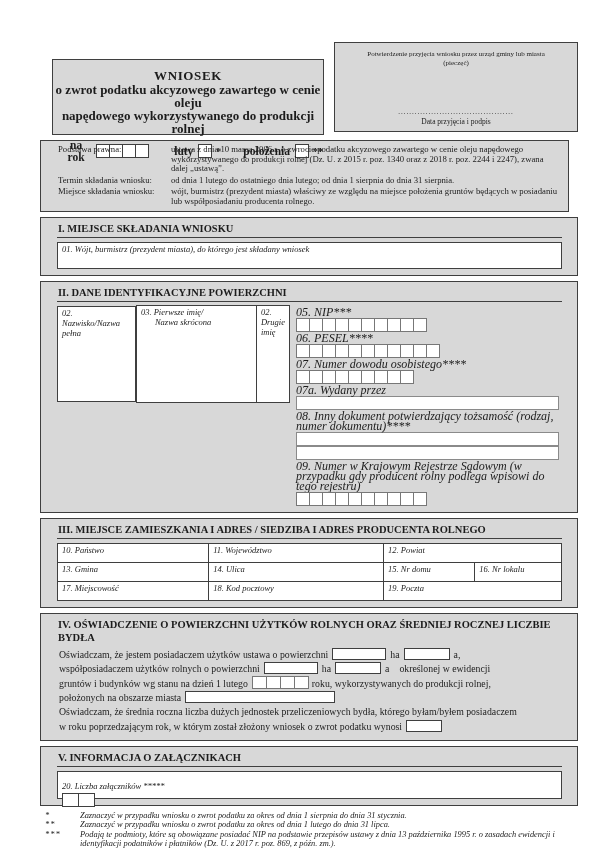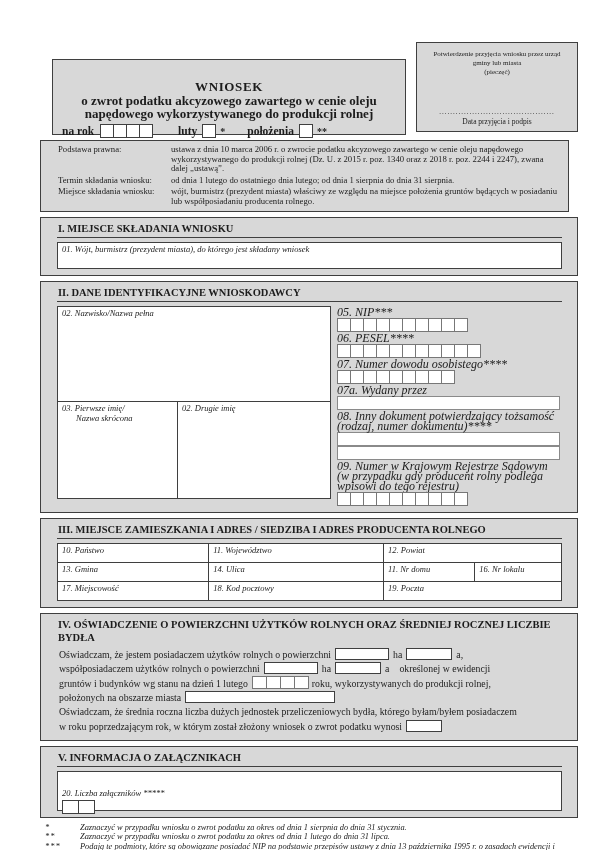--- a/index.html
+++ b/index.html
@@ -8,22 +8,22 @@
     --cb:#777;        
     --ink:#1c1c1c;
   }
   *{box-sizing:border-box;margin:0;padding:0}
   html,body{background:#ffffff}
   body{font-family:"Liberation Serif","DejaVu Serif",serif;color:var(--ink)}
   .sheet{position:relative;width:601px;height:850px;background:#fff;overflow:hidden}
 
   
   .header-row{display:flex;align-items:flex-start;padding:42px 23px 0 52px}
-  .title-box{width:354px;height:76px;margin-top:17px;background:var(--g);
-    border:1.5px solid var(--b);text-align:center;padding-top:20px}
+  .title-box{width:272px;height:76px;margin-top:17px;background:var(--g);
+    border:1.5px solid var(--b);text-align:center;padding-top:9px}
   .t1{font-size:13px;font-weight:bold;letter-spacing:.6px;line-height:14px}
   .t2{font-size:13px;font-weight:bold;line-height:13px}
   .year-row{display:flex;align-items:center;margin-top:4px;padding-left:9px;
     font-size:11.5px;font-weight:bold}
   .year-row .cells{display:flex;margin-left:6px}
   .year-row .cell{width:21px;height:19px}
   .gap1{margin-left:26px}.gap2{margin-left:22px}
   .mark{margin-left:5px;font-weight:bold;font-size:10px}
 
   .stamp-box{flex:1;margin-left:10px;height:90px;background:var(--g);
@@ -47,21 +47,21 @@
 
   .field{background:#fff;border:1px solid var(--b)}
   .flabel{font-style:italic;font-size:8.5px;line-height:10px;padding:1px 4px;display:block}
   .flabel .ind{padding-left:14px;display:block}
 
   
   .f01{height:27px}
 
   
   .s2-body{display:flex;gap:4px}
-  .s2-left{width:274px;display:flex;flex-direction:column}
+  .s2-left{width:233px;display:flex;flex-direction:row}
   .f02{height:96px}
   .s2-names{display:flex;margin-top:-1px;height:98px}
   .f03{width:121px}
   .f04{flex:1;margin-left:-1px}
   .s2-right{flex:1;padding-left:2px}
   .rlabel{font-style:italic;font-size:12px;line-height:10px;margin:1px 0 1px}
   .cells{display:flex}
   .cells .cell{width:14px;height:14px;background:#fff;border:1px solid var(--cb);margin-right:-1px}
   .year-row .cell,.att .cell{background:#fff;border:1px solid var(--b);margin-right:-1px}
   .rinput{height:14px;background:#fff;border:1px solid #8a8a8a;width:99%}
@@ -72,21 +72,21 @@
 
   
   .s4{font-size:9.8px;line-height:14.2px;padding-left:2px}
   .ibox{display:inline-block;background:#fff;border:1px solid var(--b);height:12px;vertical-align:-2px;margin:0 4px}
   .w1{width:54px}.w2{width:46px}.w3{width:150px}.w4{width:36px}
   .icells{display:inline-flex;vertical-align:-2px;margin:0 4px}
   .icells .cell{width:15px;height:13px;background:#fff;border:1px solid var(--cb);margin-right:-1px}
   .sp{display:inline-block;width:10px}
 
   
-  .f20{height:40px;padding-top:15px}
+  .f20{height:28px;padding-top:8px}
   .att{display:flex;margin:1px 0 0 4px}
   .att .cell{width:17px;height:14px}
 
   
   .footnotes{position:relative;margin:5px 23px 0 45px;font-size:8.4px;line-height:9.4px;font-style:italic}
   .fn{display:grid;grid-template-columns:35px 1fr}
   .fn-mark{letter-spacing:1px}
 </style>
 </head>
 <body>
@@ -144,21 +144,21 @@
   </div>
 
   <div class="section">
     <div class="sec-title">I. MIEJSCE SKŁADANIA WNIOSKU</div>
     <div class="field f01">
       <span class="flabel">01. Wójt, burmistrz (prezydent miasta), do którego jest składany wniosek</span>
     </div>
   </div>
 
   <div class="section">
-    <div class="sec-title">II. DANE IDENTYFIKACYJNE WNIOSKODAWCY</div>
+    <div class="sec-title">II. DANE IDENTYFIKACYJNE POWIERZCHNI</div>
     <div class="s2-body">
       <div class="s2-left">
         <div class="field f02">
           <span class="flabel">02. Nazwisko/Nazwa pełna</span>
         </div>
         <div class="s2-names">
           <div class="field f03">
             <span class="flabel">
               <span>03. Pierwsze imię/</span>
               <span class="ind">Nazwa skrócona</span>
@@ -253,21 +253,21 @@
             </td>
       </tr>
       <tr>
         <td>
               <span class="flabel">13. Gmina</span>
             </td>
         <td>
               <span class="flabel">14. Ulica</span>
             </td>
         <td>
-              <span class="flabel">11. Nr domu</span>
+              <span class="flabel">15. Nr domu</span>
             </td>
         <td>
               <span class="flabel">16. Nr lokalu</span>
             </td>
       </tr>
       <tr>
         <td>
               <span class="flabel">17. Miejscowość</span>
             </td>
         <td>
@@ -278,21 +278,21 @@
             </td>
       </tr>
     </tbody>
       </table>
   </div>
 
   <div class="section">
     <div class="sec-title no-rule">IV. OŚWIADCZENIE O POWIERZCHNI UŻYTKÓW ROLNYCH ORAZ ŚREDNIEJ ROCZNEJ LICZBIE BYDŁA</div>
     <div class="s4">
       <div>
-        <span>Oświadczam, że jestem posiadaczem użytków rolnych o powierzchni</span><span class="ibox w1"></span><span>ha</span><span class="ibox w2"></span><span>a,</span>
+        <span>Oświadczam, że jestem posiadaczem użytków ustawa o powierzchni</span><span class="ibox w1"></span><span>ha</span><span class="ibox w2"></span><span>a,</span>
       </div>
       <div>
         <span>współposiadaczem użytków rolnych o powierzchni</span><span class="ibox w1"></span><span>ha</span><span class="ibox w2"></span><span>a</span><span class="sp"></span><span>określonej w ewidencji</span>
       </div>
       <div>
         <span>gruntów i budynków wg stanu na dzień 1 lutego</span><span class="icells">
             <span class="cell"></span>
             <span class="cell"></span>
             <span class="cell"></span>
             <span class="cell"></span>

